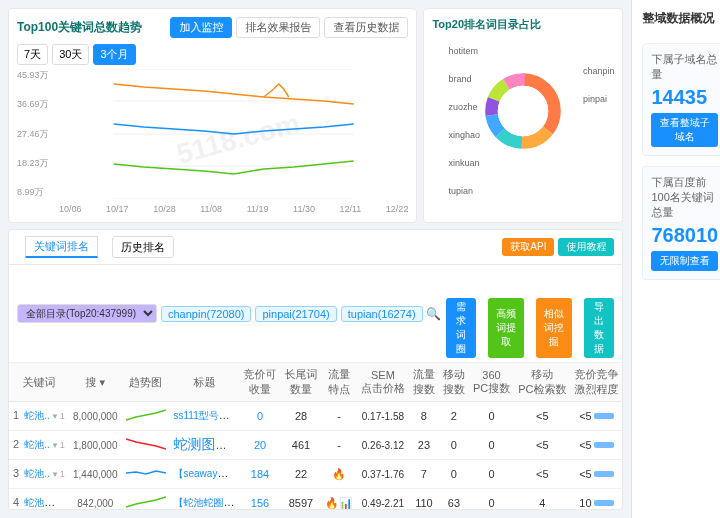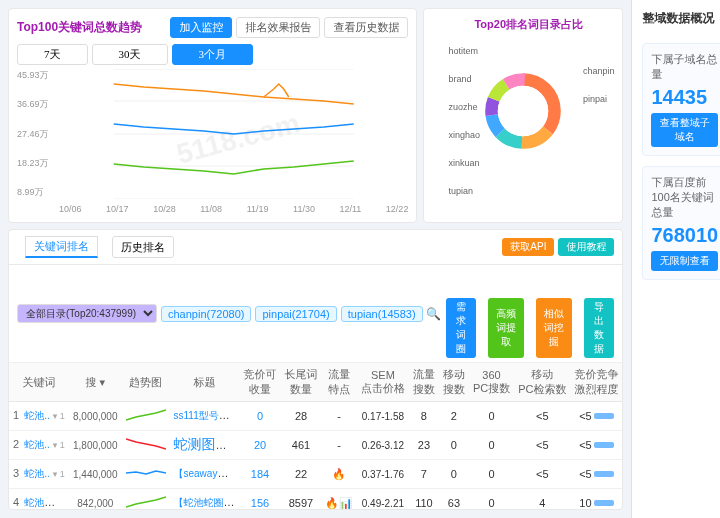--- a/index.html
+++ b/index.html
@@ -11,28 +11,28 @@
     
     .right-panel { width: 160px; background: #fff; border-left: 1px solid #e0e0e0; padding: 10px; display: flex; flex-direction: column; gap: 10px; }
     
     
     .top-section { display: flex; gap: 6px; }
     
     .chart-card { background: #fff; border: 1px solid #e8e8e8; border-radius: 4px; padding: 8px; flex: 1; }
     .donut-card { background: #fff; border: 1px solid #e8e8e8; border-radius: 4px; padding: 8px; width: 200px; }
     
     .card-header { display: flex; align-items: center; justify-content: space-between; margin-bottom: 6px; }
-    .card-title { font-size: 12px; font-weight: bold; color: #a21caf; }
+    .card-title { font-size: 12px; font-weight: bold; color: #0f766e; }
     
     .btn-group { display: flex; gap: 4px; }
     .btn { padding: 2px 8px; border: 1px solid #ddd; border-radius: 3px; background: #fff; cursor: pointer; font-size: 11px; color: #555; }
     .btn-primary { background: #1890ff; color: #fff; border-color: #1890ff; }
     
     .time-btns { display: flex; gap: 4px; margin-bottom: 4px; }
-    .time-btn { padding: 2px 26px; border: 1px solid #ddd; border-radius: 3px; background: #fff; cursor: pointer; font-size: 11px; font-family: Liberation Serif, serif; }
+    .time-btn { padding: 2px 6px; border: 1px solid #ddd; border-radius: 3px; background: #fff; cursor: pointer; font-size: 11px; }
     .time-btn-active { background: #1890ff; color: #fff; border-color: #1890ff; }
     
     .y-labels { position: absolute; left: 0; top: 0; height: 100%; display: flex; flex-direction: column; justify-content: space-between; color: #999; font-size: 10px; }
     
     .x-labels { display: flex; justify-content: space-between; color: #999; font-size: 10px; margin-top: 2px; padding: 0 30px; }
     
     
     .table-card { background: #fff; border: 1px solid #e8e8e8; border-radius: 4px; flex: 1; overflow: hidden; }
     
     .table-header { display: flex; align-items: center; padding: 6px 8px; border-bottom: 1px solid #e8e8e8; gap: 6px; }
@@ -129,21 +129,21 @@
               <span>11/19</span>
               <span>11/30</span>
               <span>12/11</span>
               <span>12/22</span>
             </div>
           </div>
         </div>
       </div>
 
       <div class="donut-card" style="position:relative;">
-        <div class="card-title" style="font-size:11px; margin-bottom:4px;margin-left:42px;">Top20排名词目录占比</div>
+        <div class="card-title" style="font-size:11px; margin-bottom:4px;">Top20排名词目录占比</div>
         <div style="display:flex; align-items:center; justify-content:center; position:relative; height:150px;">
 
           <div style="position:absolute; left:16px; top:10px; font-size:9px; color:#666; display:flex; flex-direction:column; gap:18px;">
             <span>hotitem</span>
             <span>brand</span>
             <span>zuozhe</span>
             <span>xinghao</span>
             <span>xinkuan</span>
             <span>tupian</span>
           </div>
@@ -192,21 +192,21 @@
             <option>xinghao(Top20:12175)</option>
             <option>zuozhe(Top20:9122)</option>
             <option>brand(Top20:5662)</option>
             <option>hotitem(Top20:4876)</option>
             <option>sptopic(Top20:1673)</option>
           </select>
         </div>
         <div class="filter-tags">
           <span class="filter-tag">chanpin(72080)</span>
           <span class="filter-tag">pinpai(21704)</span>
-          <span class="filter-tag">tupian(14583)</span>
+          <span class="filter-tag">tupian(16274)</span>
         </div>
         <span style="color:#999; cursor:pointer;">🔍</span>
         <div class="action-btns">
           <button class="action-btn btn-blue">需求词圈</button>
           <button class="action-btn btn-green">高频词提取</button>
           <button class="action-btn btn-orange">相似词挖掘</button>
           <button class="action-btn btn-cyan">导出数据</button>
         </div>
       </div>
 

